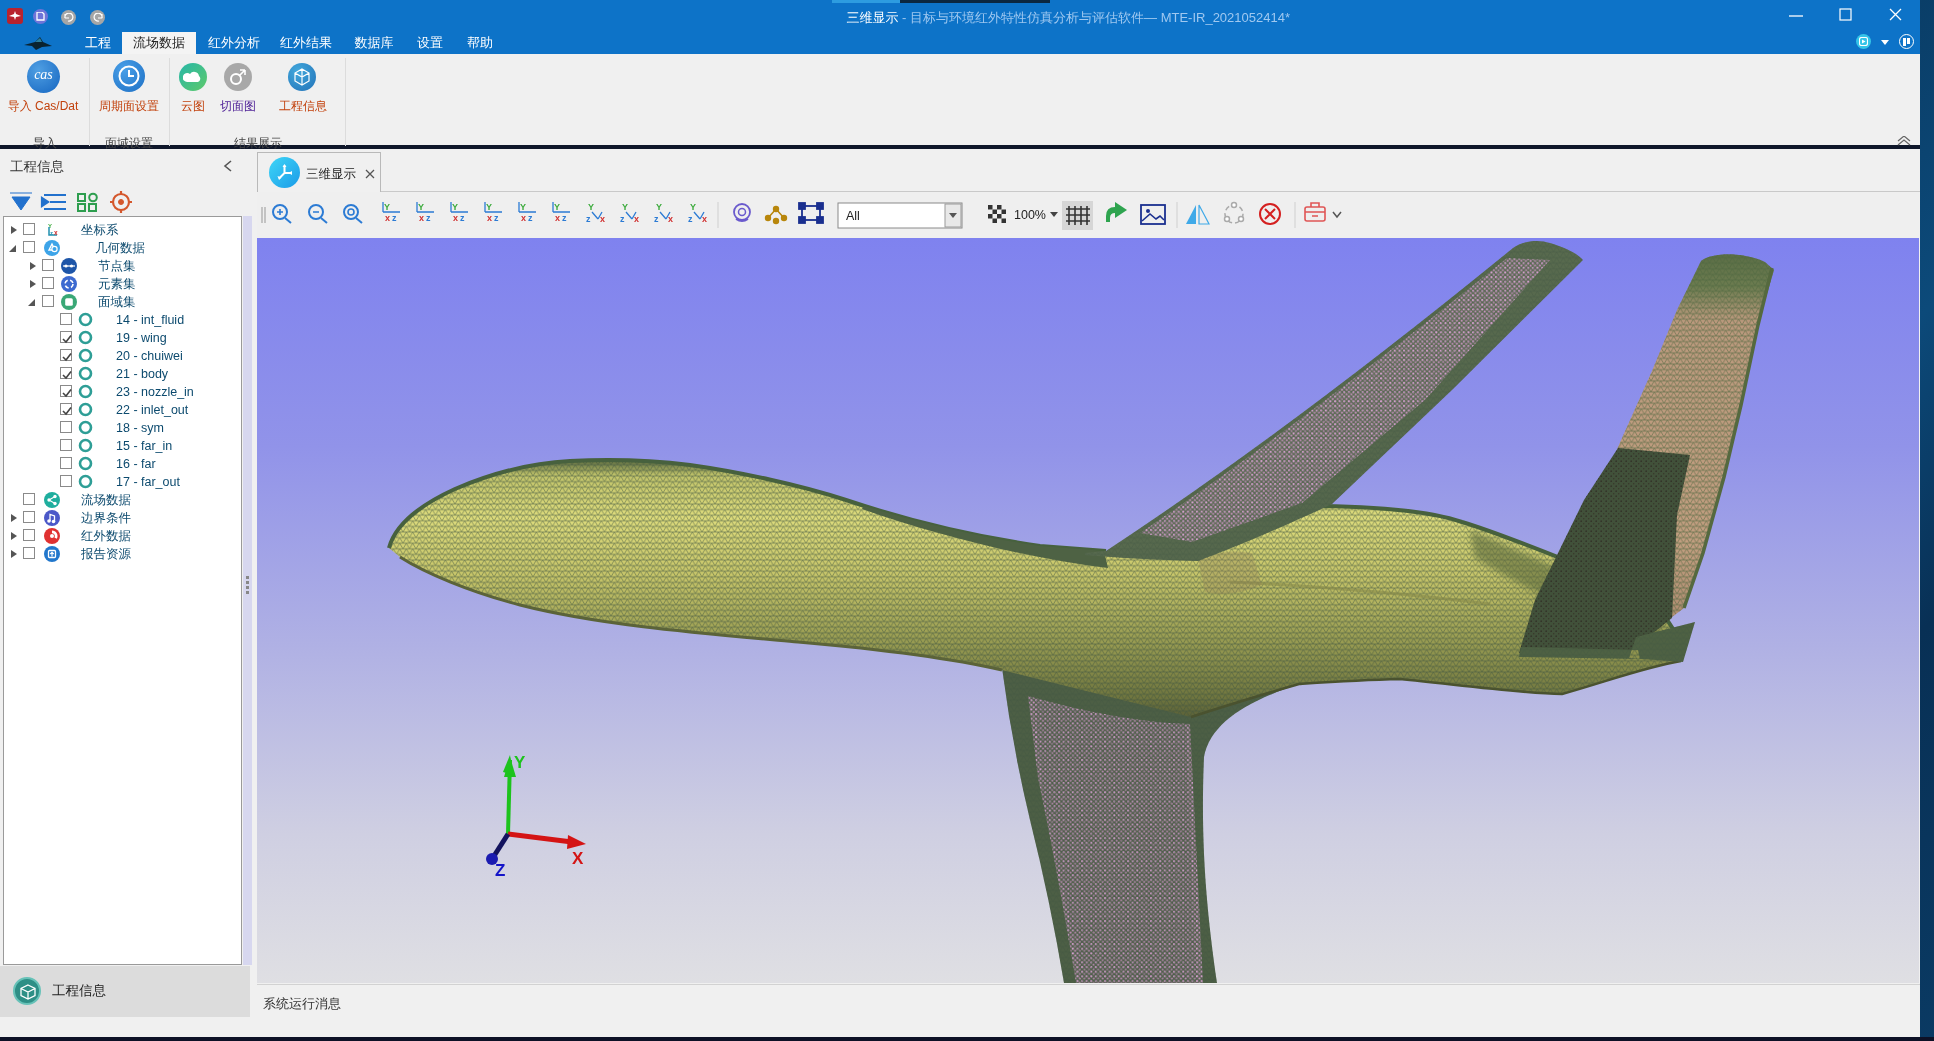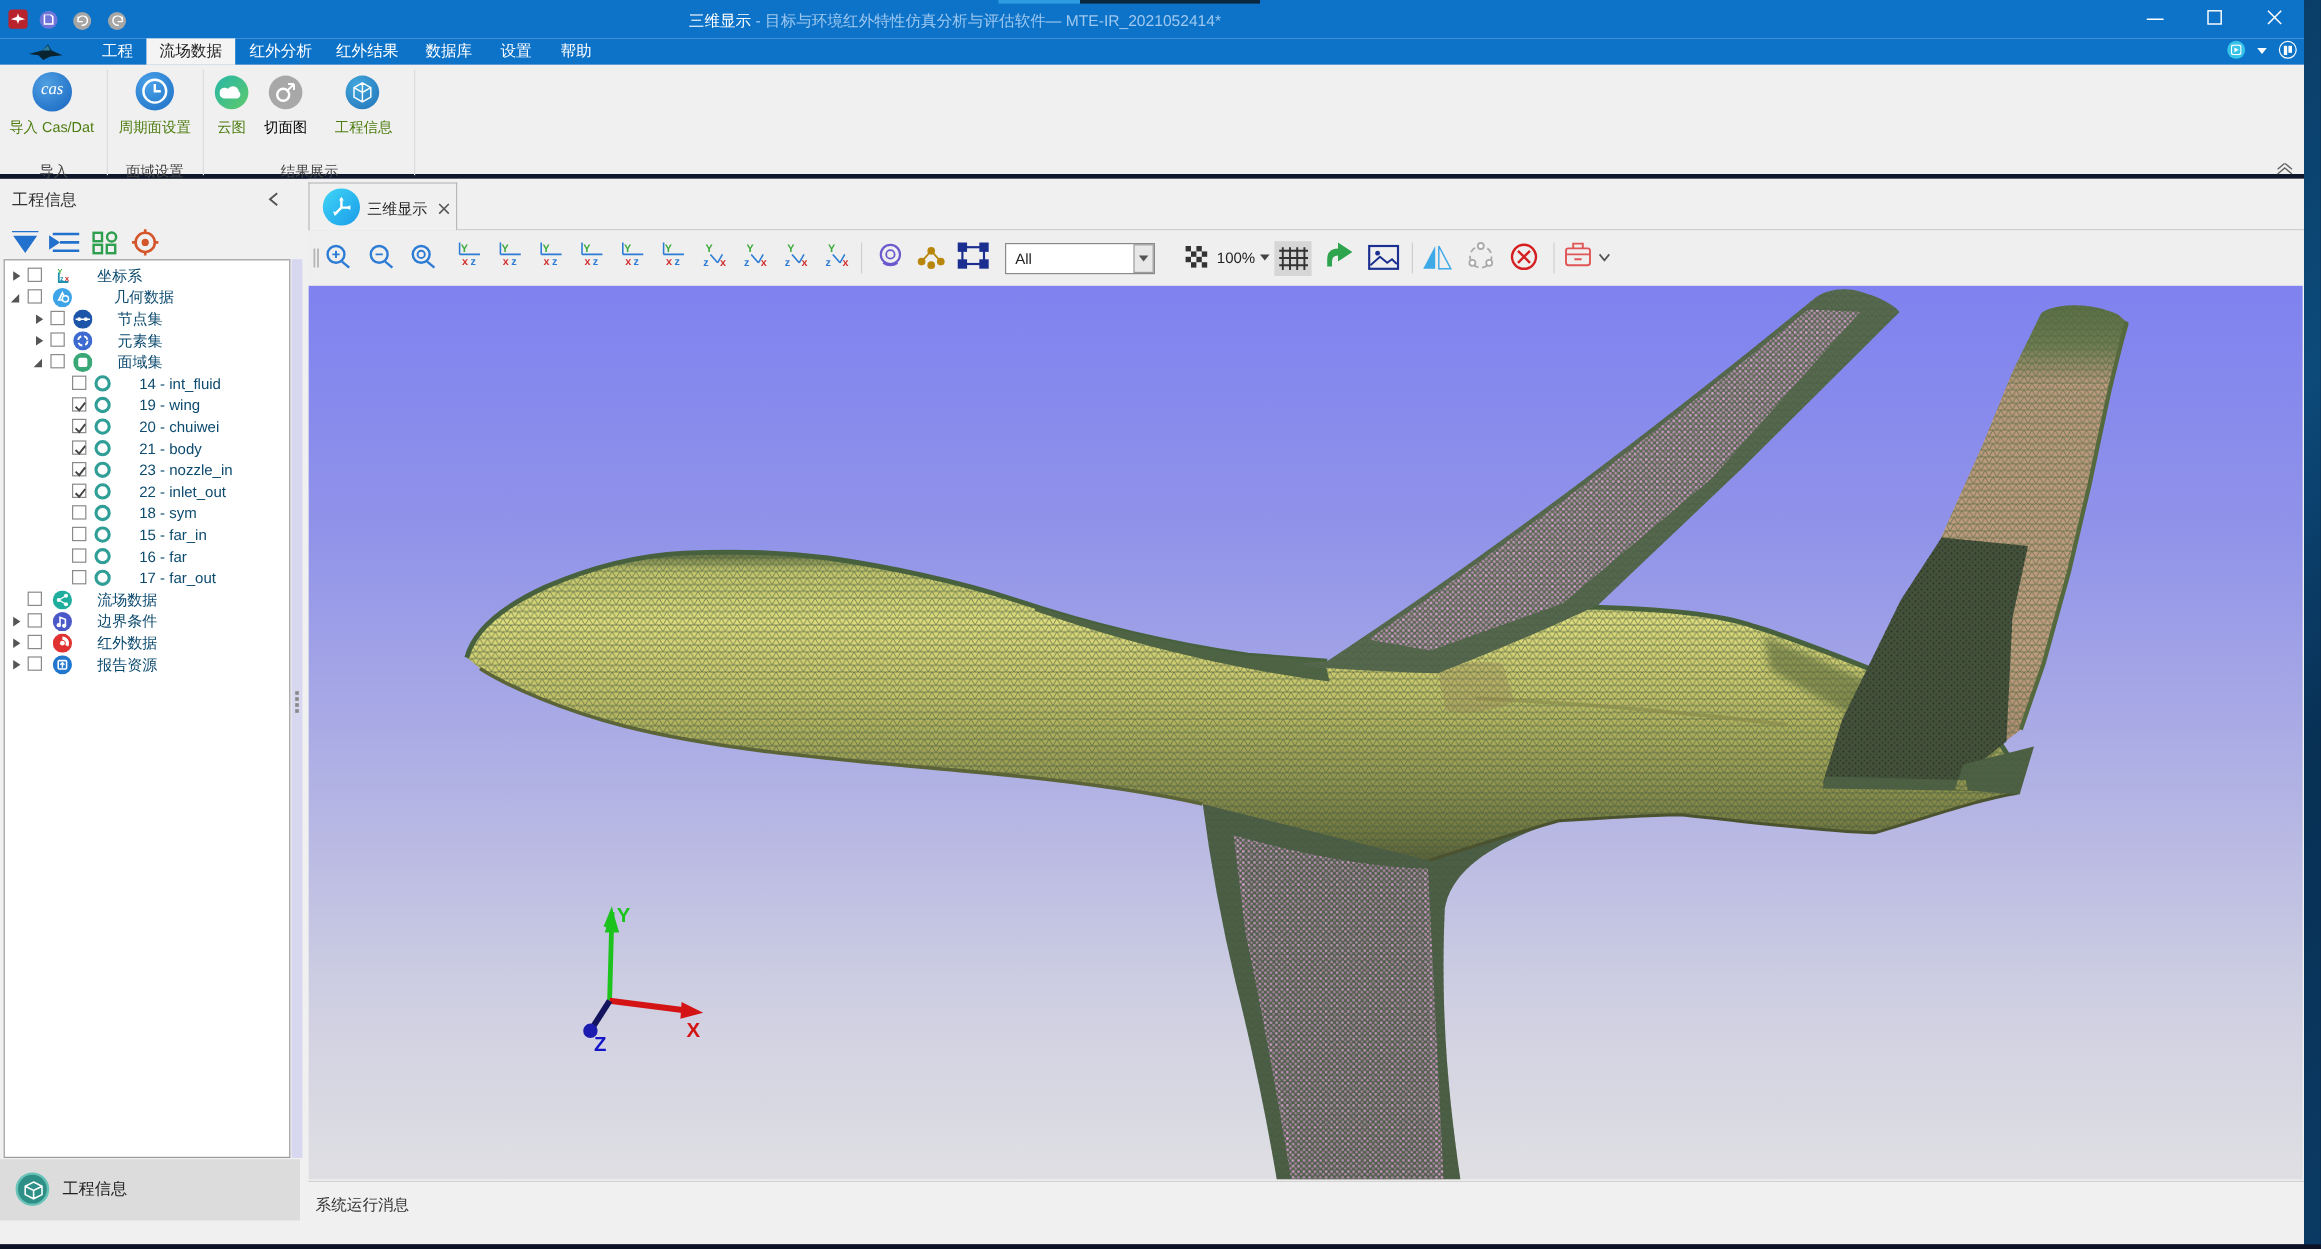--- a/index.html
+++ b/index.html
@@ -3,21 +3,21 @@
 *{margin:0;padding:0;box-sizing:border-box}
 html,body{width:1934px;height:1041px;overflow:hidden;font-family:"Liberation Sans",sans-serif;background:#0c1020}
 #app{position:absolute;left:0;top:0;width:1920px;height:1037px;background:#f0f0f0}
 .abs{position:absolute}
 #desk{position:absolute;left:1920px;top:0;width:14px;height:1041px;background:linear-gradient(135deg,#0a3e68 0%,#0c4a7a 30%,#083055 60%,#0a3a63 100%)}
 #botdark{position:absolute;left:0;top:1037px;width:1934px;height:4px;background:#0d1126}
 #titlebar{left:0;top:0;width:1920px;height:32px;background:#0d73c8}
 #menubar{left:0;top:32px;width:1920px;height:22px;background:#0d73c8}
 .mitem{position:absolute;top:0;height:22px;line-height:22px;color:#fff;font-size:13px;text-align:center}
 #ribbon{left:0;top:54px;width:1920px;height:95px;background:#f0f0f0;border-bottom:4px solid #0f172a}
-.rlabel{position:absolute;font-size:12px;color:#4d7c0f;top:78px;text-align:center;white-space:nowrap}
+.rlabel{position:absolute;font-size:12px;color:#c2410c;top:78px;text-align:center;white-space:nowrap}
 .glabel{position:absolute;font-size:12px;color:#444;top:81px;text-align:center;white-space:nowrap}
 .rsep{position:absolute;top:4px;width:1px;height:88px;background:#dcdcdc}
 #lpanel{left:0;top:150px;width:206px;height:867px;background:#f0f0f0}
 #tree{position:absolute;left:3px;top:66px;width:239px;height:749px;background:#fff;border:1px solid #9a9a9a;font-size:12.5px;color:#0c4a6e}
 .trow{position:absolute;height:18px;line-height:18px;white-space:nowrap}
 .cb{position:absolute;width:12px;height:12px;border:1px solid #8a8a8a;background:#fff;top:2px}
 .exp{position:absolute;top:5px;width:0;height:0}
 .expc{border-left:6px solid #555;border-top:4px solid transparent;border-bottom:4px solid transparent}
 .expo{border-bottom:7px solid #555;border-left:7px solid transparent;top:6px}
 #lfoot{position:absolute;left:0;top:816px;width:250px;height:51px;background:#dcdcdc}
@@ -43,21 +43,21 @@
         <path d="M1 0 H6 L8 2 V8 H1 Z" fill="none" stroke="#fff" stroke-width="1.3"></path>
       </svg>
   <div class="abs" style="left:61px;top:10px;width:15px;height:15px;border-radius:50%;background:#a6a6a6"></div>
   <svg class="abs" style="left:64px;top:13px" width="10" height="9">
         <path d="M1 5 A4 4 0 1 1 4 8 M1 5 V1 M1 5 H5" fill="none" stroke="#fff" stroke-width="1.2"></path>
       </svg>
   <div class="abs" style="left:90px;top:10px;width:15px;height:15px;border-radius:50%;background:#a6a6a6"></div>
   <svg class="abs" style="left:93px;top:13px" width="10" height="9">
         <path d="M9 5 A4 4 0 1 0 6 8 M9 5 V1 M9 5 H5" fill="none" stroke="#fff" stroke-width="1.2"></path>
       </svg>
-  <div class="abs" style="left:574px;top:9px;width:716px;text-align:left;font-size:13px;white-space:nowrap"><span style="color:#fff">三维显示</span><span style="color:#9fc8f0"> - 目标与环境红外特性仿真分析与评估软件— MTE-IR_2021052414*</span></div>
+  <div class="abs" style="left:574px;top:9px;width:716px;text-align:right;font-size:13px;white-space:nowrap"><span style="color:#fff">三维显示</span><span style="color:#9fc8f0"> - 目标与环境红外特性仿真分析与评估软件— MTE-IR_2021052414*</span></div>
   <svg class="abs" style="left:1787px;top:8px" width="120" height="16">
    <path d="M2 8 H16" stroke="#fff" stroke-width="1.3"></path>
    <rect x="53" y="1" width="11" height="11" fill="none" stroke="#fff" stroke-width="1.2"></rect>
    <path d="M103 1 L114 12 M114 1 L103 12" stroke="#fff" stroke-width="1.3"></path>
   </svg>
  </div>
  <div id="menubar" class="abs">
   <svg class="abs" style="left:22px;top:2px" width="32" height="18">
         <path d="M2 11 L13 8 L18 3 L21 8 L30 12 L20 13 L14 16 L10 12 Z" fill="#0a2330"></path>
         <path d="M13 8 L18 4 L20 8 Z" fill="#2a7f9e"></path>
@@ -98,21 +98,21 @@
   <div class="ico" style="left:179px;top:9px;width:28px;height:28px;border-radius:50%;background:linear-gradient(135deg,#27b7a8,#5ec96a)"></div>
   <svg class="ico" style="left:183px;top:16px" width="20" height="13">
         <path d="M5 12 A4.5 4.5 0 1 1 7 4 A5 5 0 0 1 16 6 A3.5 3.5 0 0 1 15 12 Z" fill="#fff"></path>
       </svg>
   <div class="rlabel" style="left:166px;width:54px;top:44px">云图</div>
   <div class="ico" style="left:224px;top:9px;width:28px;height:28px;border-radius:50%;background:#a8a8a8"></div>
   <svg class="ico" style="left:229px;top:14px" width="18" height="18">
         <circle cx="7" cy="11" r="5" fill="none" stroke="#fff" stroke-width="2"></circle>
         <path d="M10 8 L16 2 M16 2 H11 M16 2 V7" stroke="#fff" stroke-width="1.6" fill="none"></path>
       </svg>
-  <div class="rlabel" style="left:212px;width:52px;top:44px;color:#000000">切面图</div>
+  <div class="rlabel" style="left:212px;width:52px;top:44px;color:#4c1d95">切面图</div>
   <div class="ico" style="left:288px;top:9px;width:28px;height:28px;border-radius:50%;background:radial-gradient(circle at 35% 30%,#42a8dc,#2272b8)"></div>
   <svg class="ico" style="left:293px;top:14px" width="18" height="18">
         <path d="M9 1 L16 5 V13 L9 17 L2 13 V5 Z M9 1 V9 M2 5 L9 9 L16 5 M9 17 V9" fill="none" stroke="#fff" stroke-width="1.2"></path>
       </svg>
   <div class="rlabel" style="left:266px;width:74px;top:44px">工程信息</div>
   <div class="glabel" style="left:20px;width:50px">导入</div>
   <div class="glabel" style="left:100px;width:58px">面域设置</div>
   <div class="glabel" style="left:229px;width:58px">结果展示</div>
   <svg class="ico" style="left:1896px;top:82px" width="16" height="10">
         <path d="M2 9 L8 4 L14 9 M2 5 L8 0 L14 5" fill="none" stroke="#666" stroke-width="1.2"></path>

